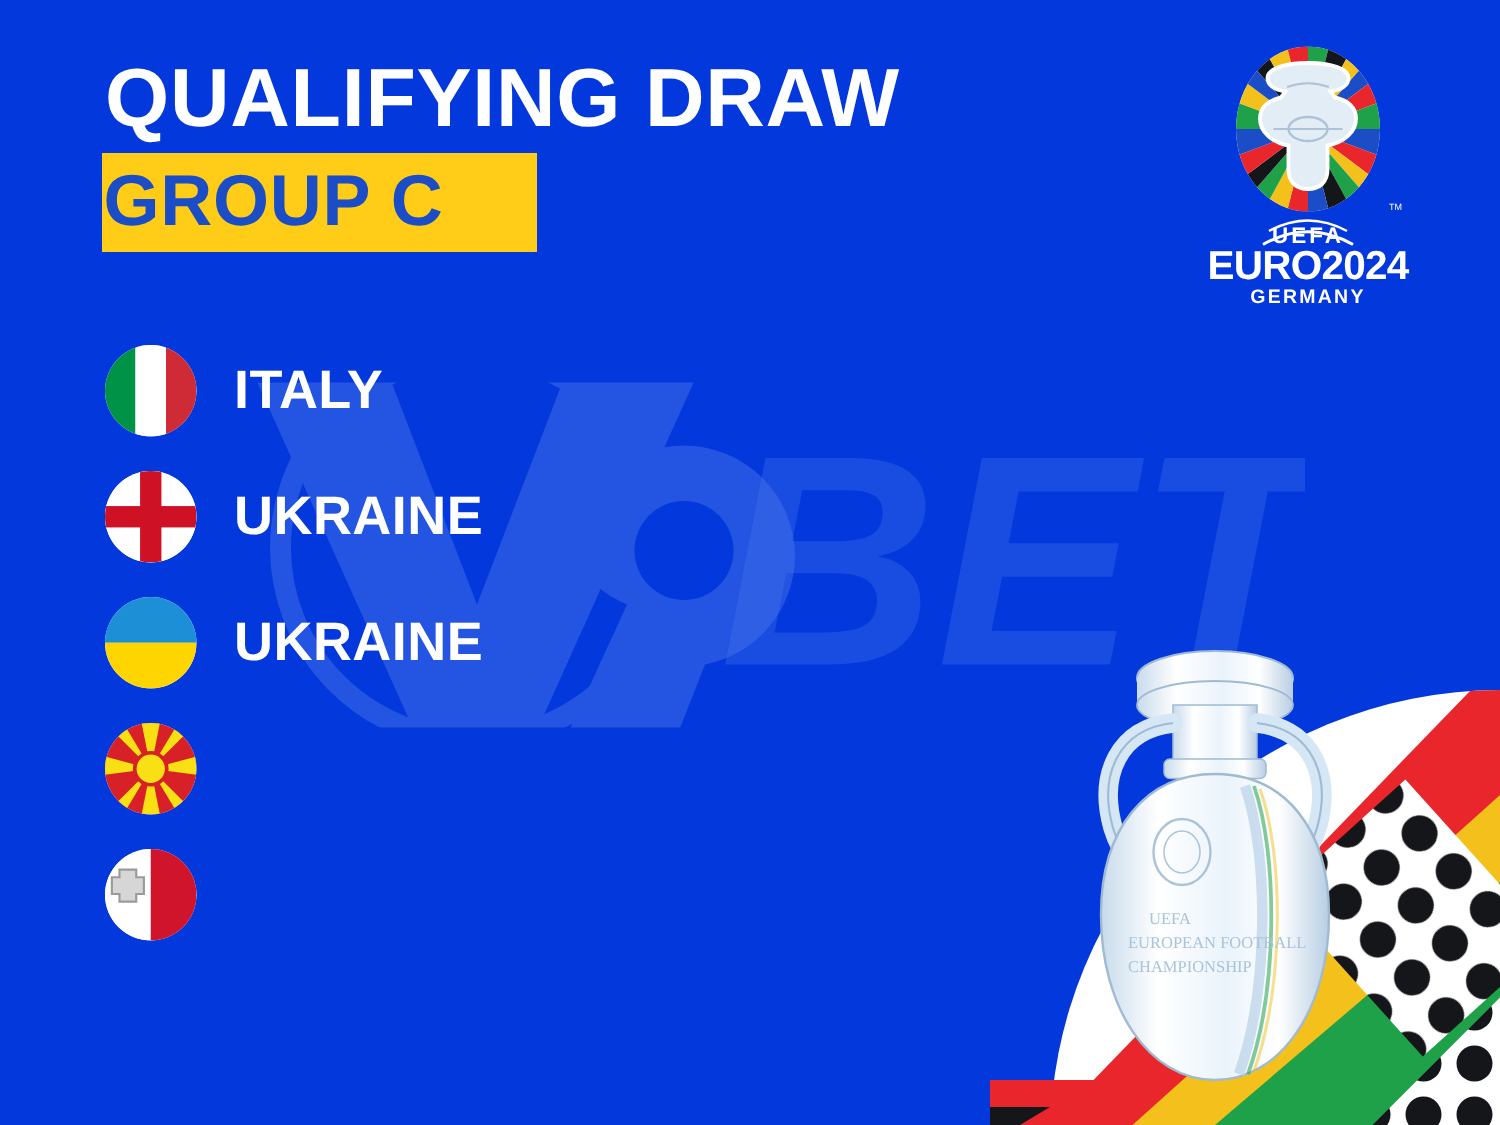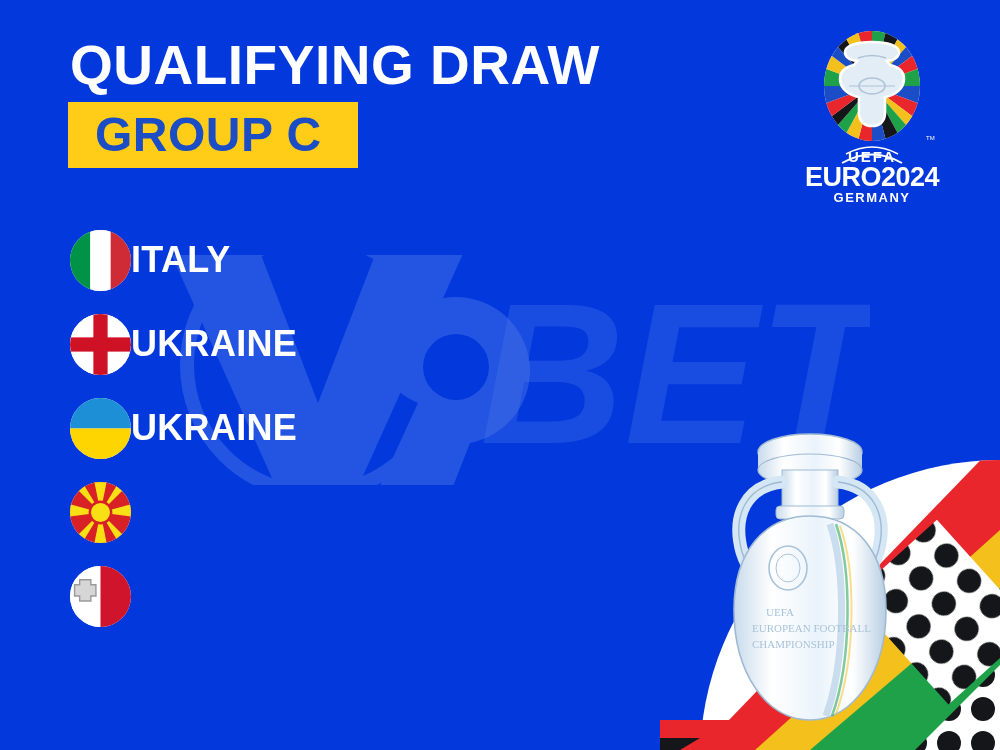--- a/index.html
+++ b/index.html
@@ -48,21 +48,21 @@
     width:290px; height:66px;
     background:#FFCC18;
     z-index:5;
     display:flex; align-items:center;
   }
   #group-banner-label {
     color:#1B4DC6;
     font-size:48px;
     font-weight:bold;
     letter-spacing:0.5px;
-    padding-left:27px;
+    padding-left:1px;
     line-height:1;
     white-space:nowrap;
   }
 
   #team-list {
     position:absolute;
     left:70px; top:218px;
     z-index:5;
     display:flex; flex-direction:column;
   }
@@ -73,20 +73,21 @@
   .flag {
     width:61px; height:61px;
     border-radius:50%;
     overflow:hidden;
     flex:0 0 auto;
     position:relative;
     background:#fff;
   }
   .flag svg { display:block; width:100%; height:100%; }
   .team-name {
+    margin-left:25px;
     color:#FFFFFF;
     font-size:36px;
     font-weight:bold;
     letter-spacing:0.3px;
     line-height:1;
     white-space:nowrap;
   }
 
   
   #euro-logo {

